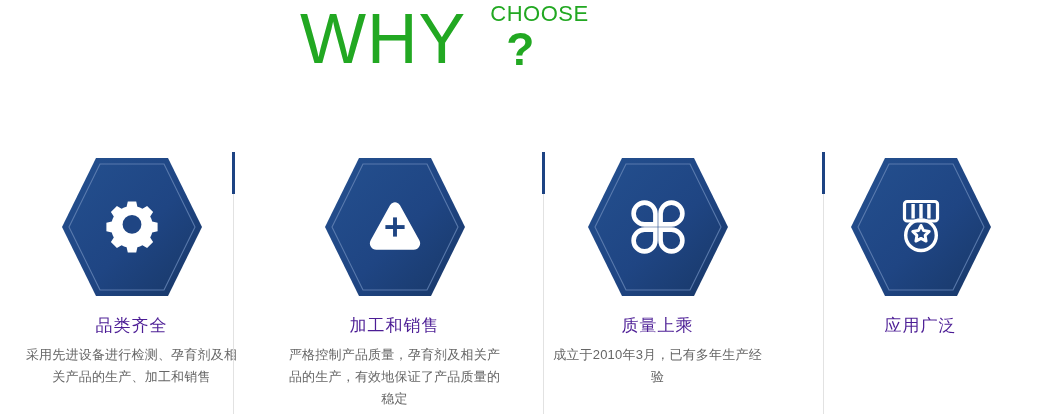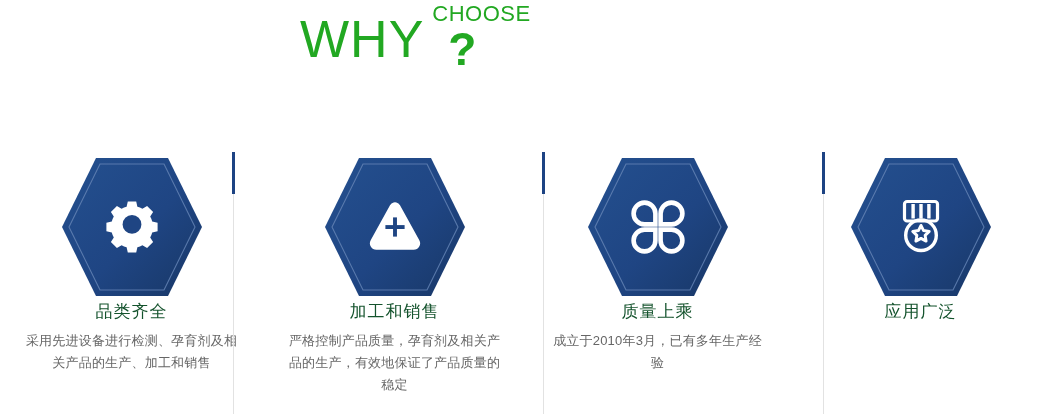--- a/index.html
+++ b/index.html
@@ -14,30 +14,30 @@
 
   
   .header{
     position:absolute;left:0;top:0;width:1055px;height:95px;
   }
   .header-inner{
     position:absolute;left:300px;top:0;
     display:flex;align-items:flex-start;
   }
   .why{
-    font-size:52px;line-height:74px;
+    font-size:70px;line-height:74px;
     font-weight:400;
     color:#22a822;
     letter-spacing:1px;
     margin-top:2px;
     font-family:"Liberation Sans","DejaVu Sans",sans-serif;
   }
   .header-right{
     display:flex;flex-direction:column;align-items:flex-start;
-    margin-left:8px;margin-top:2px;
+    margin-left:24px;margin-top:2px;
   }
   .choose{
     font-size:22px;line-height:24px;
     color:#22a822;
     letter-spacing:0.5px;
     font-weight:400;
   }
   .sub-row{display:flex;align-items:flex-end;margin-top:2px;}
   .subtitle{
     font-size:32px;line-height:38px;
@@ -62,22 +62,23 @@
     width:263px;
     display:flex;flex-direction:column;align-items:center;
   }
   .hex-wrap{
     position:relative;width:144px;height:150px;margin-top:12px;
   }
   .hex{
     position:absolute;left:0;top:0;width:144px;height:150px;
   }
   .col-title{
+    margin-top:14px;
     font-size:17px;line-height:20px;
-    color:#14532d;
+    color:#4c1d95;
     letter-spacing:1px;
   }
   .col-desc{
     margin-top:8px;
     font-size:13px;line-height:22px;
     color:#666666;
     text-align:center;
     width:215px;
     letter-spacing:0.2px;
   }

